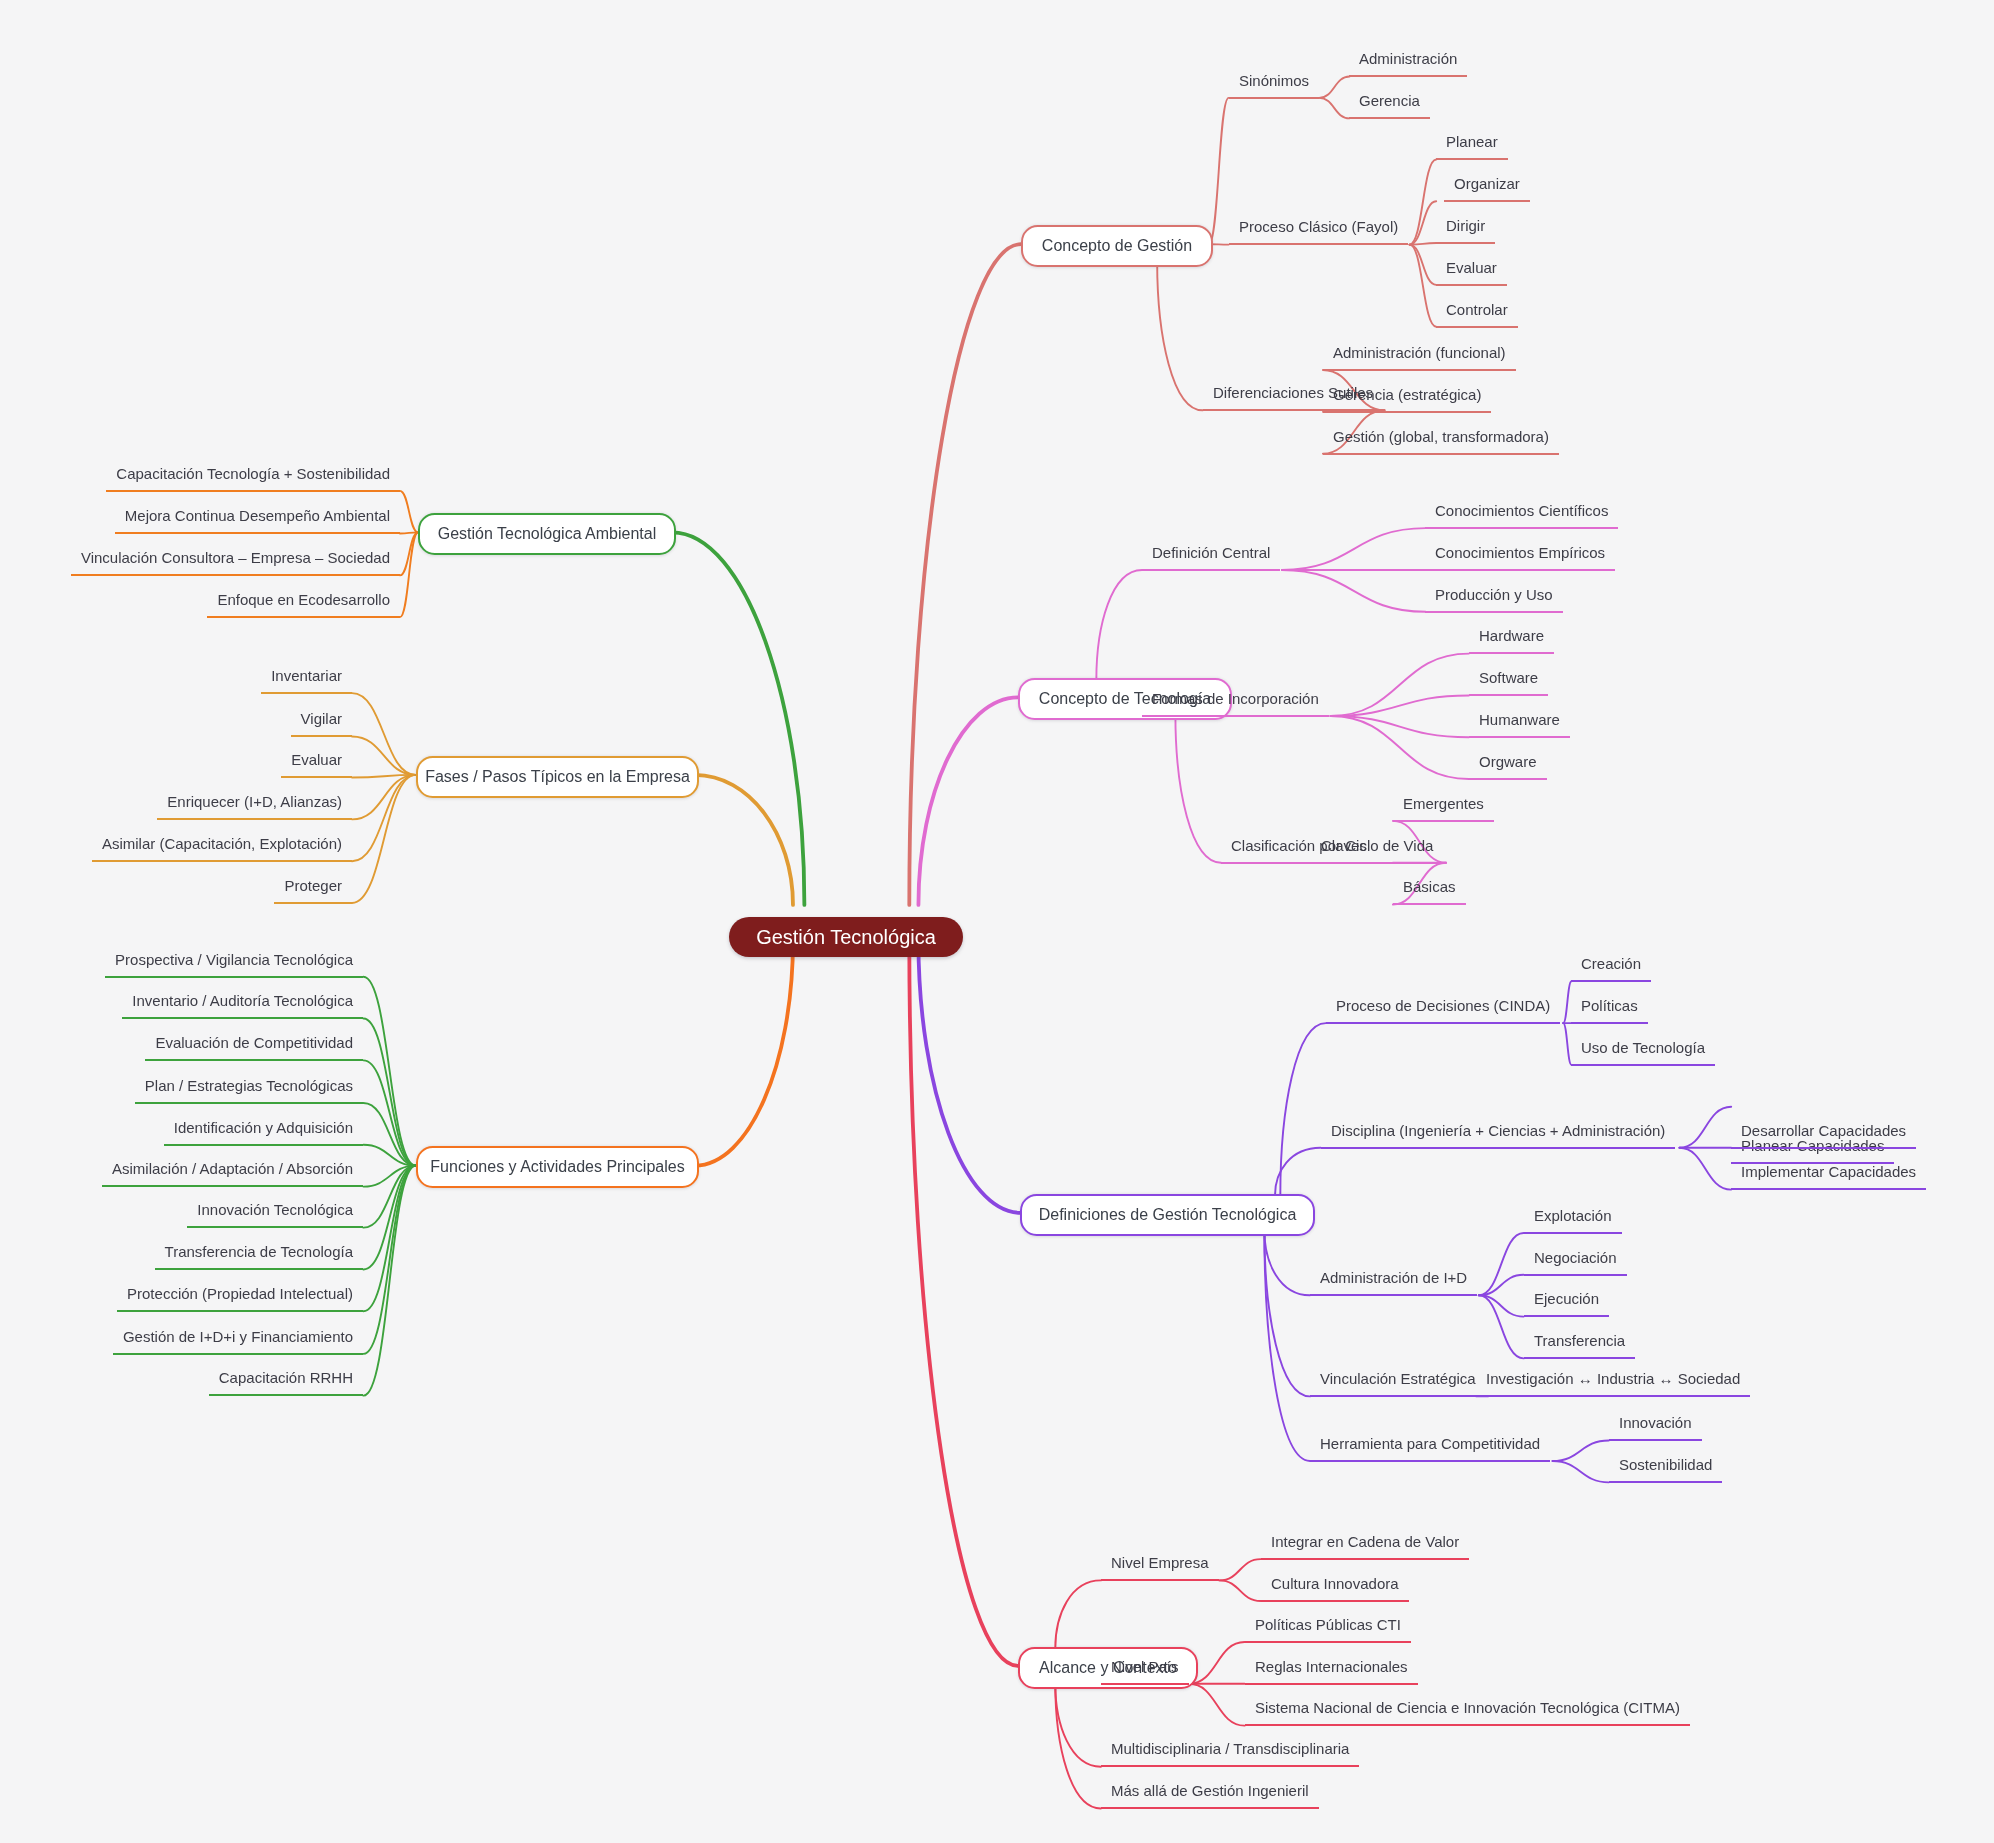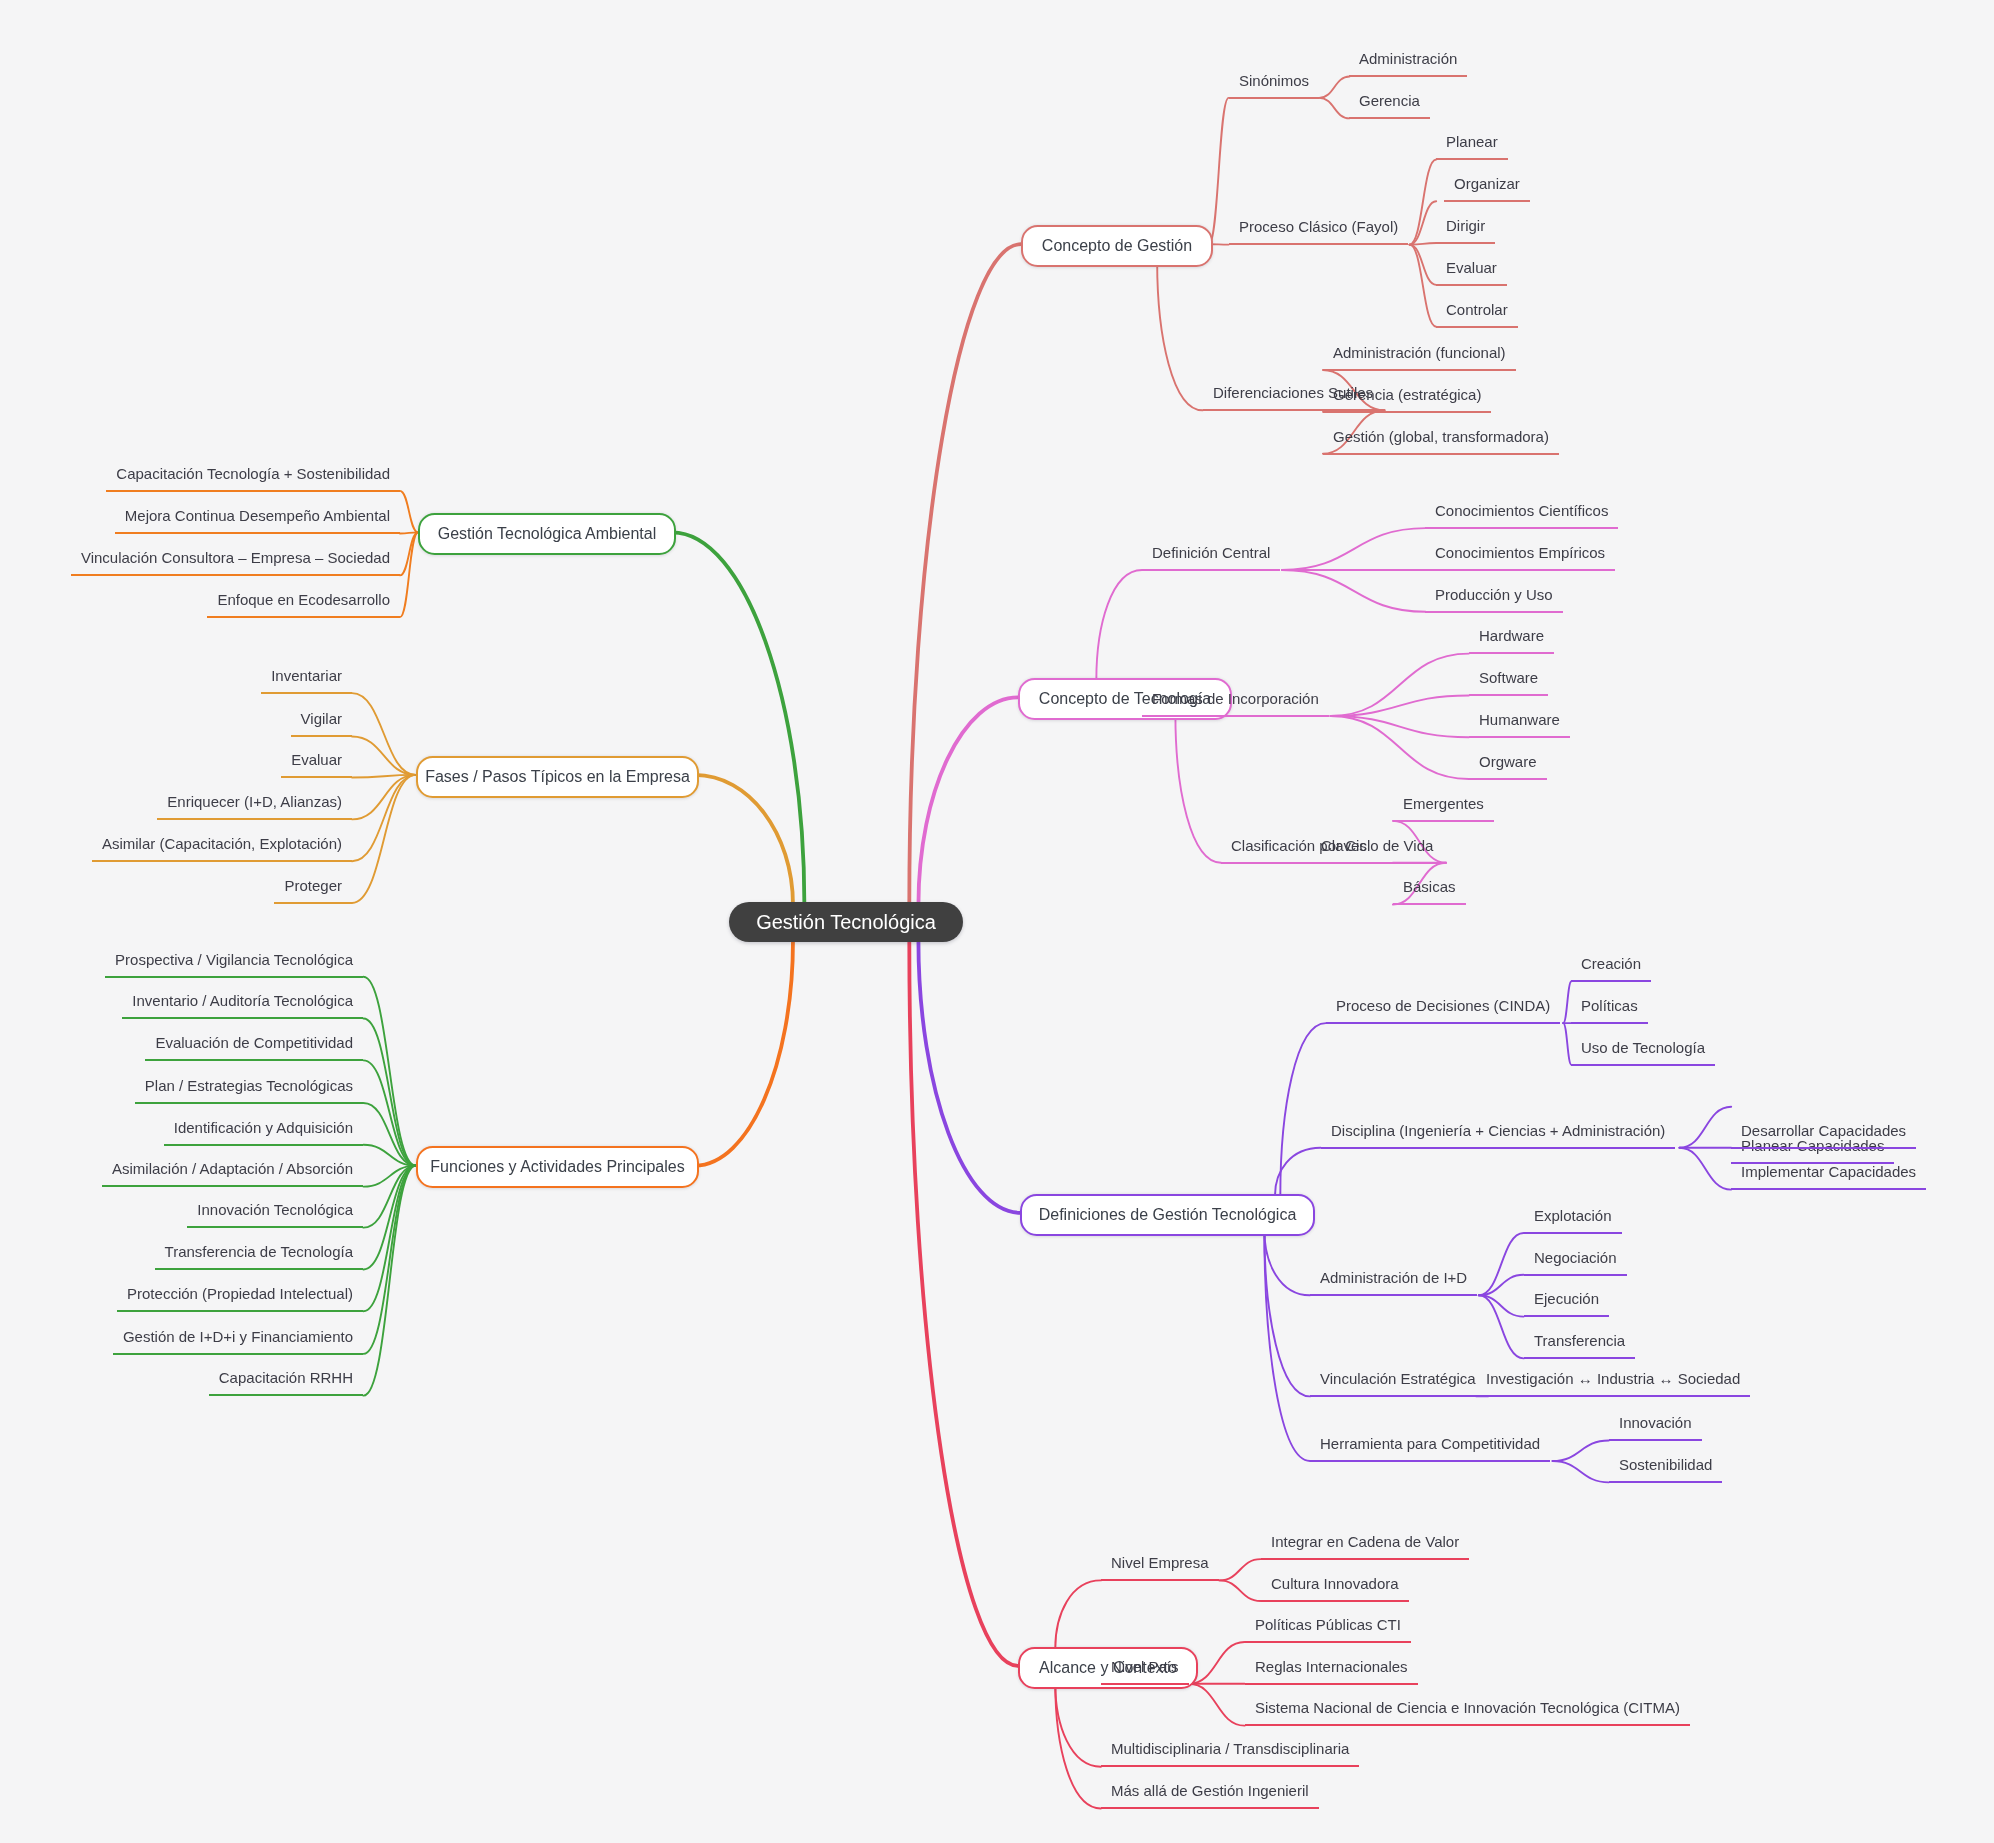--- a/index.html
+++ b/index.html
@@ -120,21 +120,21 @@
       <path d="M547,1533 C512.5,1533 512.5,1394.5 478,1394.5" stroke="#3da23d" stroke-width="2.5" fill="none" stroke-linecap="round"></path>
       <path d="M547,1533 C512.5,1533 512.5,1450.5 478,1450.5" stroke="#3da23d" stroke-width="2.5" fill="none" stroke-linecap="round"></path>
       <path d="M547,1533 C512.5,1533 512.5,1505.5 478,1505.5" stroke="#3da23d" stroke-width="2.5" fill="none" stroke-linecap="round"></path>
       <path d="M547,1533 C512.5,1533 512.5,1560.5 478,1560.5" stroke="#3da23d" stroke-width="2.5" fill="none" stroke-linecap="round"></path>
       <path d="M547,1533 C512.5,1533 512.5,1614.5 478,1614.5" stroke="#3da23d" stroke-width="2.5" fill="none" stroke-linecap="round"></path>
       <path d="M547,1533 C512.5,1533 512.5,1669.5 478,1669.5" stroke="#3da23d" stroke-width="2.5" fill="none" stroke-linecap="round"></path>
       <path d="M547,1533 C512.5,1533 512.5,1724.5 478,1724.5" stroke="#3da23d" stroke-width="2.5" fill="none" stroke-linecap="round"></path>
       <path d="M547,1533 C512.5,1533 512.5,1780.5 478,1780.5" stroke="#3da23d" stroke-width="2.5" fill="none" stroke-linecap="round"></path>
       <path d="M547,1533 C512.5,1533 512.5,1835.5 478,1835.5" stroke="#3da23d" stroke-width="2.5" fill="none" stroke-linecap="round"></path>
     </svg>
-  <div class="root-pill" style="background: #404040; color: rgb(255, 255, 255);">Gestión Tecnológica</div>
+  <div class="root-pill" style="background: #7f1d1d; color: rgb(255, 255, 255); margin-top: 15px;">Gestión Tecnológica</div>
 <div class="branch-box" style="left: 1021px; top: 225px; width: 188px; height: 38px; border-color: rgb(217, 115, 111);">Concepto de Gestión</div>
     <div class="node-label" style="border-bottom-color: rgb(217, 115, 111); top: 71px; left: 1229px;">Sinónimos</div>
     <div class="node-label" style="border-bottom-color: rgb(217, 115, 111); top: 49px; left: 1349px;">Administración</div>
     <div class="node-label" style="border-bottom-color: rgb(217, 115, 111); top: 91px; left: 1349px;">Gerencia</div>
     <div class="node-label" style="border-bottom-color: rgb(217, 115, 111); top: 217px; left: 1229px;">Proceso Clásico (Fayol)</div>
     <div class="node-label" style="border-bottom-color: rgb(217, 115, 111); top: 132px; left: 1436px;">Planear</div>
     <div class="node-label" style="border-bottom-color: rgb(217, 115, 111); top: 174px; left: 1444px;">Organizar</div>
     <div class="node-label" style="border-bottom-color: rgb(217, 115, 111); top: 216px; left: 1436px;">Dirigir</div>
     <div class="node-label" style="border-bottom-color: rgb(217, 115, 111); top: 258px; left: 1436px;">Evaluar</div>
     <div class="node-label" style="border-bottom-color: rgb(217, 115, 111); top: 300px; left: 1436px;">Controlar</div>

